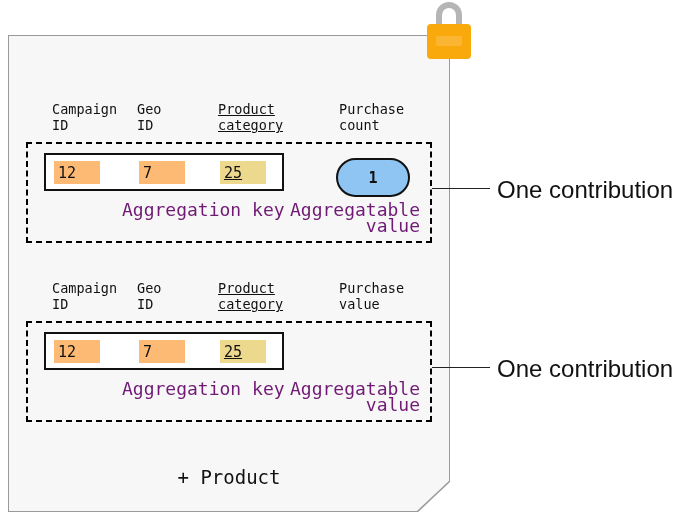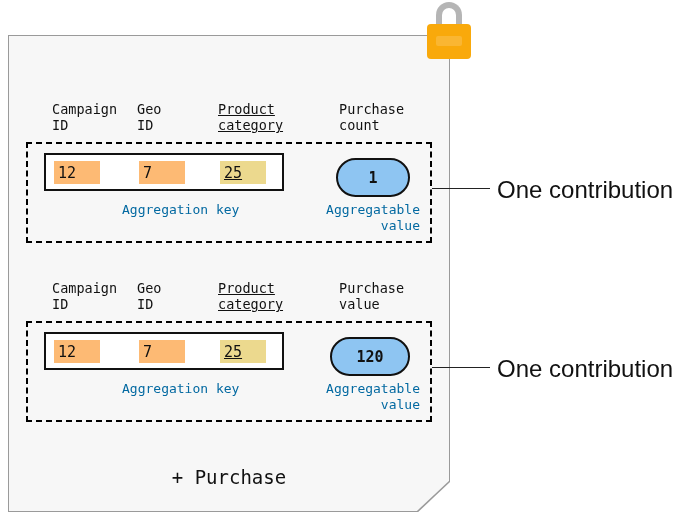--- a/index.html
+++ b/index.html
@@ -137,22 +137,22 @@
     align-items: center;
     justify-content: center;
     font-size: 15px;
     font-weight: bold;
     color: #111111;
   }
 
   
   .caption {
     position: absolute;
-    color: #0369a1;
-    font-size: 13px;
+    color: #701a75;
+    font-size: 18px;
     line-height: 16px;
     white-space: pre;
   }
   .caption.right { text-align: right; }
 
   
   .callout-line {
     position: absolute;
     height: 0;
     border-top: 1.6px solid #222222;
@@ -223,24 +223,23 @@
   </div>
 
   <div class="contribution" style="left:26px; top:321px; width:406px; height:101px;"></div>
 
   <div class="keybox" style="left:44px; top:332px; width:240px; height:38px;">
     <div class="keyfield green" style="left:8px; top:6px; width:46px; height:23px;">12</div>
     <div class="keyfield green" style="left:93px; top:6px; width:46px; height:23px;">7</div>
     <div class="keyfield yellow underline" style="left:174px; top:6px; width:46px; height:23px;">25</div>
   </div>
 
-  <div class="pill" style="left:330px; top:337px; width:80px; height:39px;">120</div>
 
   <div class="caption" style="left:122px; top:381px; width:190px;">Aggregation key</div>
 
   <div class="caption right" style="left:290px; top:381px; width:130px;">Aggregatable<br>value</div>
 
   <div class="callout-line" style="left:432px; top:367px; width:58px;"></div>
   <div class="callout-label" style="left:497px; top:355px;">One contribution</div>
 
-  <div class="metadata" style="left:8px; top:466px; width:442px;">+ Purchase</div>
+  <div class="metadata" style="left:8px; top:466px; width:442px;">+ Product</div>
 
 </div>
 
 </body></html>

